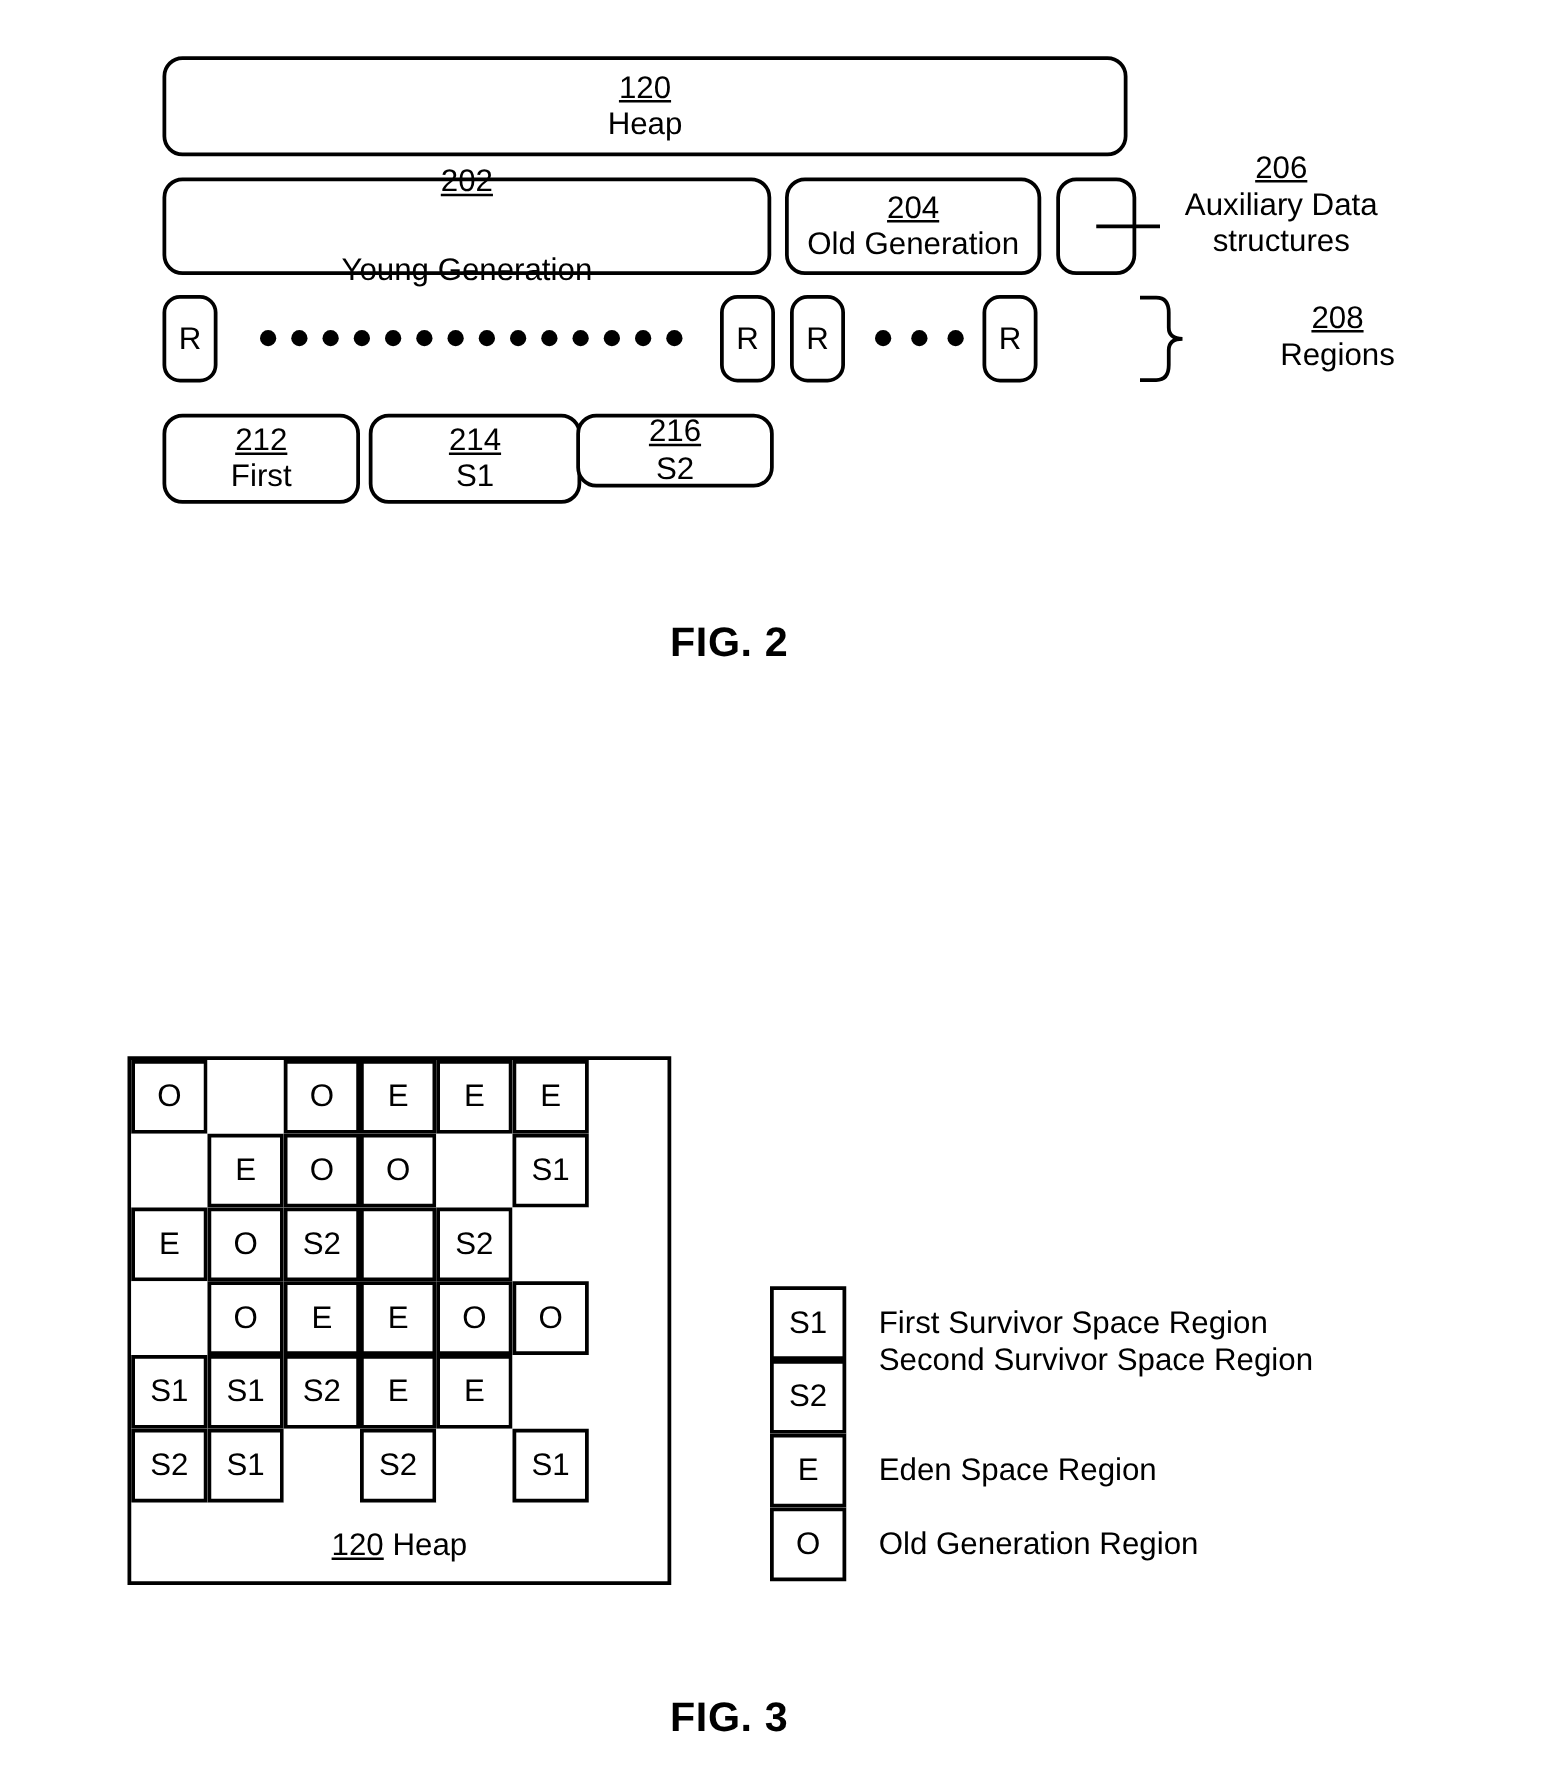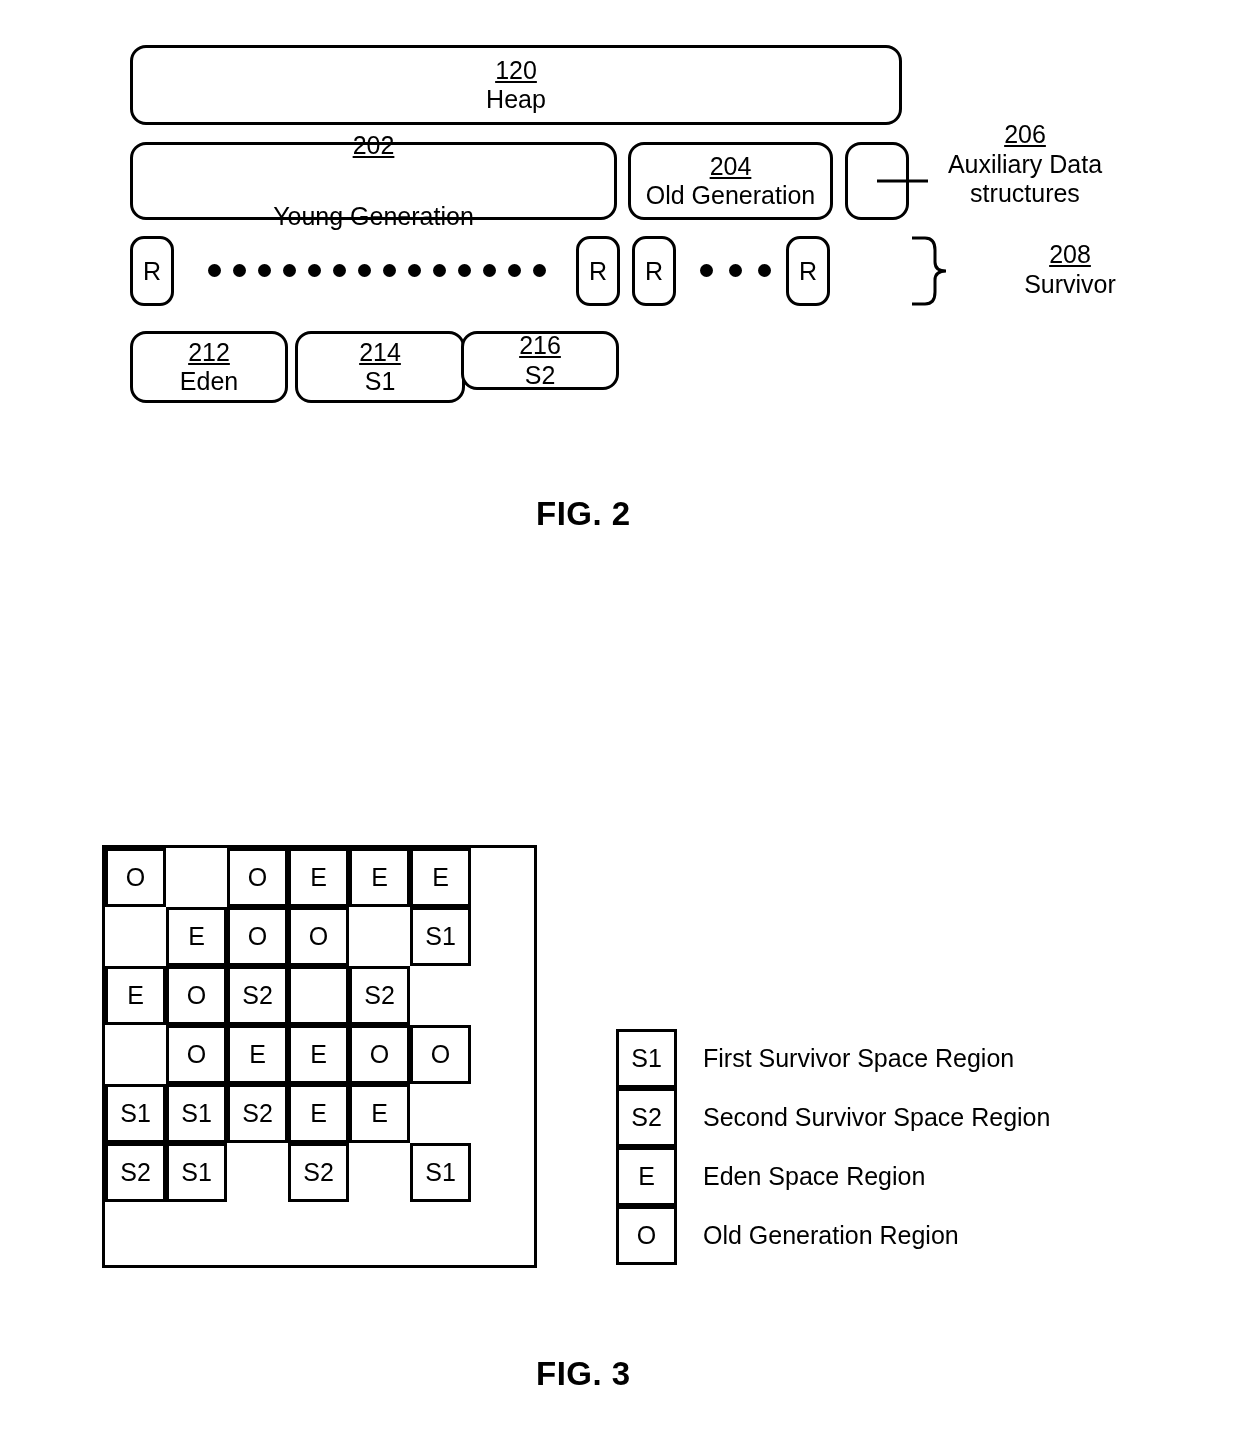--- a/index.html
+++ b/index.html
@@ -177,26 +177,26 @@
 <div class="dot" style="left:483px; top:264px;"></div>
 <div class="dot" style="left:508px; top:264px;"></div>
 <div class="dot" style="left:533px; top:264px;"></div>
 
 <div class="dot" style="left:700px; top:264px;"></div>
 <div class="dot" style="left:729px; top:264px;"></div>
 <div class="dot" style="left:758px; top:264px;"></div>
 
 <div class="sidetext" style="left:980px; top:240px; width:180px;">
   <div class="ref">208</div>
-  <div class="lbl">Survivor</div>
+  <div class="lbl">Regions</div>
 </div>
 
 <div class="rbox" style="left:130px; top:331px; width:158px; height:72px;">
   <div class="ref">212</div>
-  <div class="lbl">Eden</div>
+  <div class="lbl">First</div>
 </div>
 <div class="rbox" style="left:295px; top:331px; width:170px; height:72px;">
   <div class="ref">214</div>
   <div class="lbl">S1</div>
 </div>
 <div class="rbox" style="left:461px; top:331px; width:158px; height:59px;">
   <div class="ref">216</div>
   <div class="lbl">S2</div>
 </div>
 
@@ -298,34 +298,38 @@
     </div>
   <div class="cell" style="left:122px; top:295px; width:61px; height:59px;"></div>
   <div class="cell filled" style="left:183px; top:295px; width:61px; height:59px;">
       <span>S2</span>
     </div>
   <div class="cell" style="left:244px; top:295px; width:61px; height:59px;"></div>
   <div class="cell filled" style="left:305px; top:295px; width:61px; height:59px;">
       <span>S1</span>
     </div>
 
+  <div class="heapcaption" style="top:374px;">
+    <u>120</u>
+    <span>Heap</span>
+  </div>
 </div>
 
 <div class="legend-item">
   <div class="legend-box" style="left:616px; top:1029px; width:61px; height:59px;">
     <span>S1</span>
   </div>
   <div class="legend-text" style="left:703px; top:1044px;">First Survivor Space Region</div>
 </div>
 
 <div class="legend-item">
   <div class="legend-box" style="left:616px; top:1088px; width:61px; height:59px;">
     <span>S2</span>
   </div>
-  <div class="legend-text" style="left:703px; top:1103px;">Second Survivor Space Region</div>
+  <div class="legend-text" style="left:703px; top:1074px;">Second Survivor Space Region</div>
 </div>
 
 <div class="legend-item">
   <div class="legend-box" style="left:616px; top:1147px; width:61px; height:59px;">
     <span>E</span>
   </div>
   <div class="legend-text" style="left:703px; top:1162px;">Eden Space Region</div>
 </div>
 
 <div class="legend-item">

